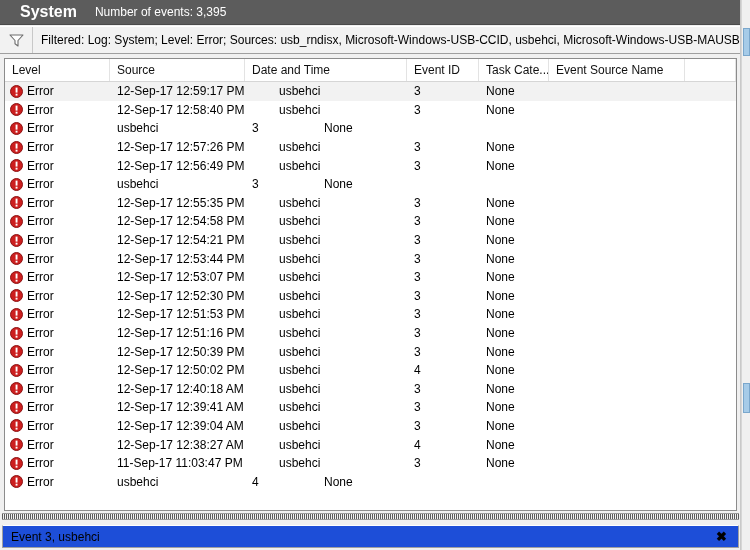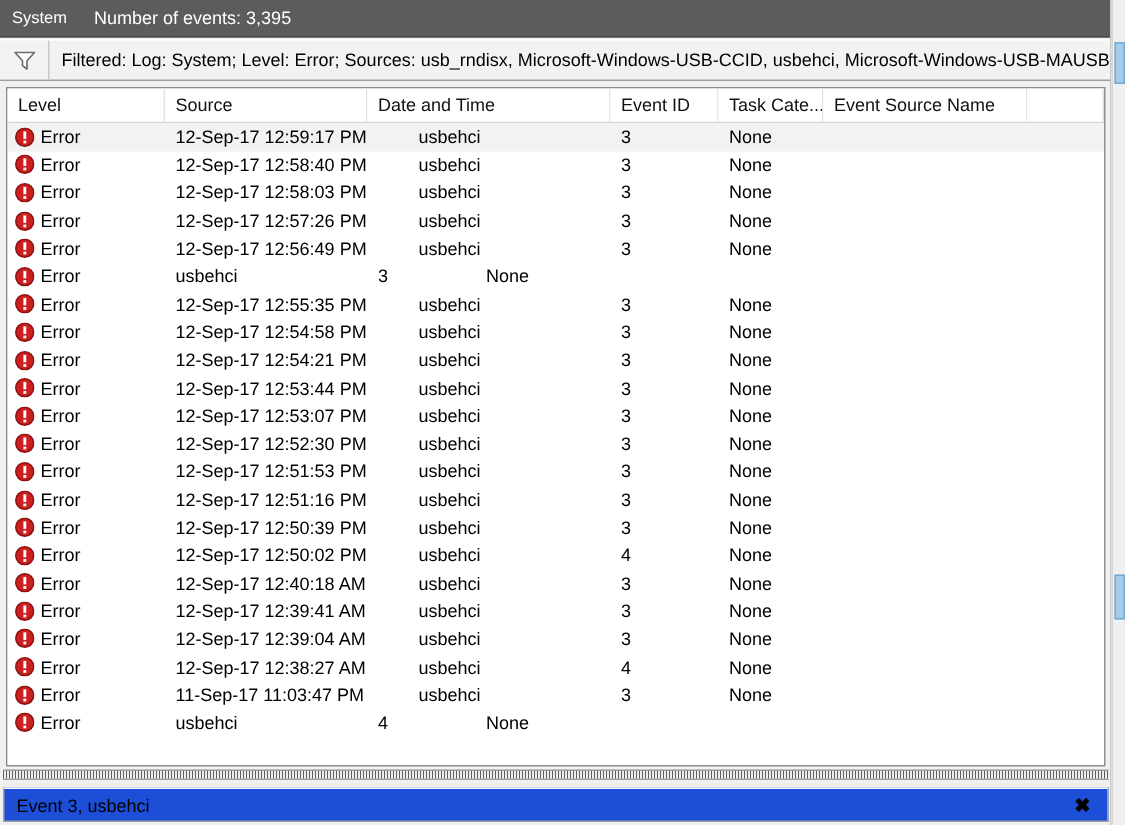--- a/index.html
+++ b/index.html
@@ -34,24 +34,25 @@
     background: #5c5c5c;
     border-bottom: 1px solid #4a4a4a;
     display: flex;
     align-items: center;
     box-sizing: border-box;
     padding-left: 8px;
     color: #ffffff;
     overflow: hidden;
   }
   .log-header .log-name {
-    font-weight: normal;
-    font-size: 11px;
+    font-weight: bold;
+    font-size: 16px;
     margin-right: 18px;
     white-space: nowrap;
+    margin-left: 12px;
   }
   .log-header .event-count {
     font-size: 12px;
     white-space: nowrap;
   }
 
   
   .filter-bar {
     position: absolute;
     left: 0; top: 26px;
@@ -317,21 +318,20 @@
           <div class="cell c-level">
             <span class="err-icon">
               <svg width="13" height="13" viewBox="0 0 13 13" aria-hidden="true">
                 <circle cx="6.5" cy="6.5" r="6" fill="#cc1f1f" stroke="#8d1212" stroke-width="1"></circle>
                 <rect x="5.6" y="2.6" width="1.9" height="5" fill="#ffffff"></rect>
                 <rect x="5.6" y="8.7" width="1.9" height="1.9" fill="#ffffff"></rect>
               </svg>
             </span>
             <span>Error</span>
           </div>
-          <div class="cell c-date">12-Sep-17 12:58:03 PM</div>
           <div class="cell c-source">usbehci</div>
           <div class="cell c-id">3</div>
           <div class="cell c-task">None</div>
           <div class="cell c-esn"></div>
           <div class="cell c-fill"></div>
         </div>
         <div class="row">
           <div class="cell c-level">
             <span class="err-icon">
               <svg width="13" height="13" viewBox="0 0 13 13" aria-hidden="true">

